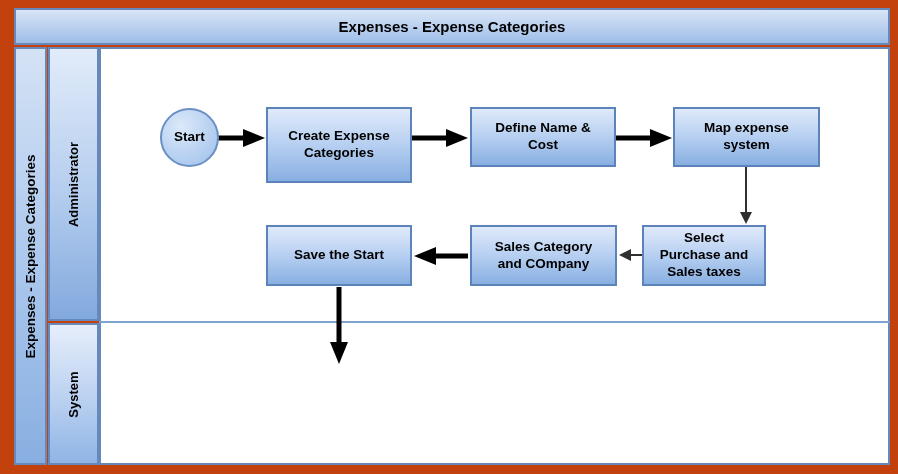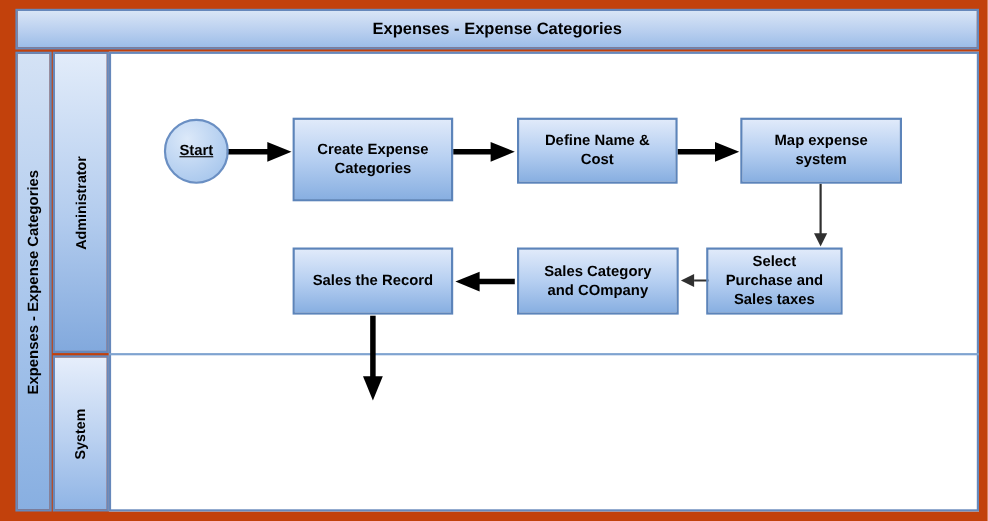--- a/index.html
+++ b/index.html
@@ -56,21 +56,21 @@
     background:linear-gradient(180deg,#e0eafa 0%,#b6cff1 50%,#88afe1 100%);
     display:flex;align-items:center;justify-content:center;
     text-align:center;font-weight:bold;font-size:13.5px;line-height:1.25;
     color:#000;padding:0 12px;z-index:3;
   }
   .node.circle{
     border-radius:50%;padding:0;
     background:radial-gradient(circle at 35% 30%,#dce9f9 0%,#b9d2f1 55%,#9dc0ea 100%);
     border-color:#6a8fc3;
   }
-  #n-start{left:149px;top:108px;width:59px;height:59px;text-decoration:underline;}
+  #n-start{left:160px;top:108px;width:59px;height:59px;}
   #n-create{left:266px;top:107px;width:146px;height:76px;text-align:center;}
   #n-define-name{left:470px;top:107px;width:146px;height:60px;align-items:center;}
   #n-map{left:673px;top:107px;width:147px;height:60px;}
   #n-select{left:642px;top:225px;width:124px;height:61px;}
   #n-define-cat{left:470px;top:225px;width:147px;height:61px;}
   #n-save-record{left:266px;top:225px;width:146px;height:61px;}
   #n-save-data{left:266px;top:365px;width:146px;height:60px;}
 
   svg.edges{position:absolute;left:0;top:0;width:898px;height:474px;z-index:2;pointer-events:none;}
   .edge-thick{stroke:#000000;stroke-width:5;}
@@ -143,17 +143,17 @@
 
   <div class="node" id="n-select">
     <span>Select Purchase and Sales taxes</span>
   </div>
 
   <div class="node" id="n-define-cat">
     <span>Sales Category and COmpany</span>
   </div>
 
   <div class="node" id="n-save-record">
-    <span>Sales the Record</span>
+    <span>Save the Start</span>
   </div>
 
 
 </div>
 
 </body></html>

